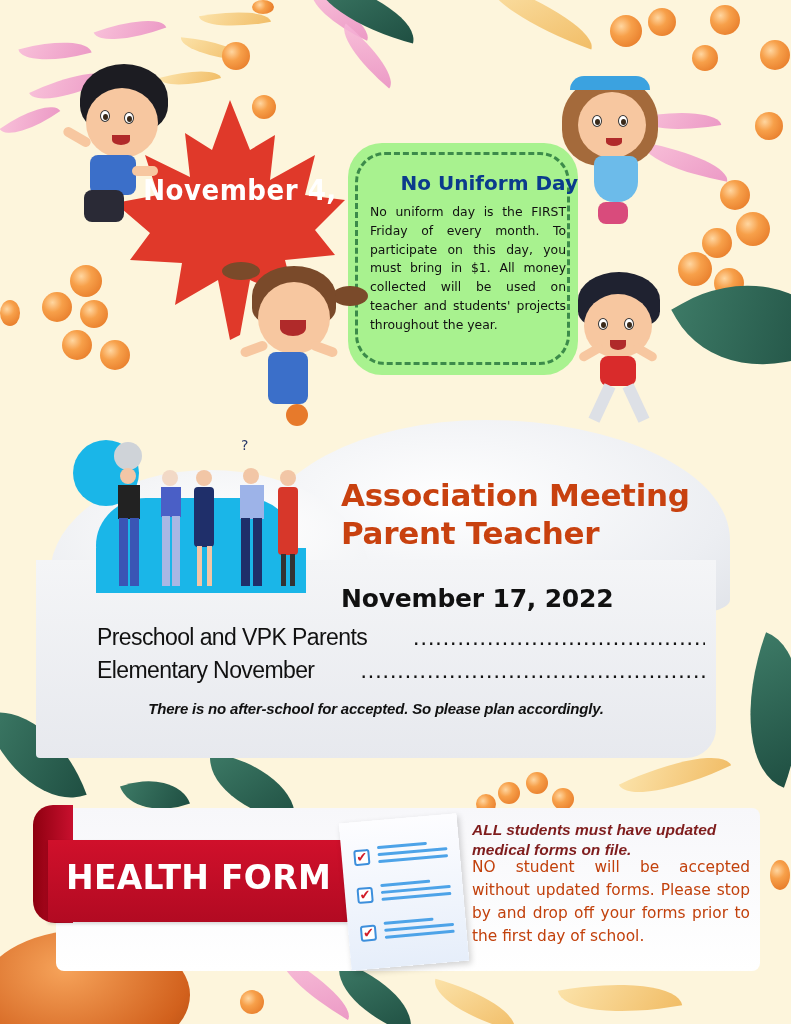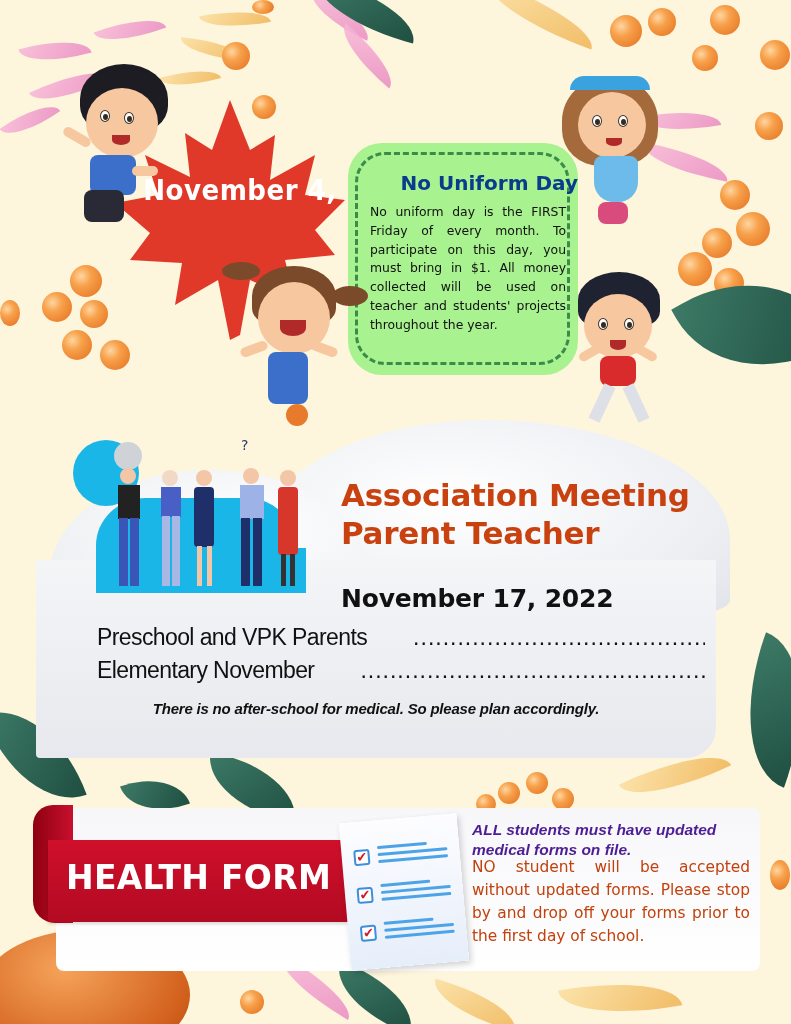--- a/index.html
+++ b/index.html
@@ -142,21 +142,21 @@
   }
   .check-row { position: absolute; left: 12px; width: 96px; height: 26px; }
   .check-box {
     position: absolute; left: 0; top: 4px; width: 16px; height: 16px;
     border: 2px solid #3d8fdc; border-radius: 3px; background: #fff;
     color: #d21d28; font-size: 13px; line-height: 12px; text-align: center; font-weight: bold;
   }
   .check-line { position: absolute; left: 24px; height: 3px; background: #4da3e8; border-radius: 2px; }
   .health-head {
     position: absolute; left: 472px; top: 820px; width: 280px;
-    color: #4c1d95; font-weight: bold; font-style: italic; font-size: 15.5px; line-height: 20px;
+    color: #7f1d1d; font-weight: bold; font-style: italic; font-size: 15.5px; line-height: 20px;
     font-family: "Liberation Sans", sans-serif;
   }
   .health-body {
     position: absolute; left: 472px; top: 856px; width: 278px;
     color: #c2410c; font-size: 15.4px; line-height: 23px; text-align: justify;
   }
 </style>
 </head>
 <body>
 
@@ -327,21 +327,21 @@
 <div class="schedule">
   <div class="sched-row">
     <span class="sched-label">Preschool and VPK Parents</span>
     <span class="sched-dots"></span>
   </div>
   <div class="sched-row">
     <span class="sched-label">Elementary November</span>
     <span class="sched-dots"></span>
   </div>
 </div>
-<div class="pta-note">There is no after-school for medical. So please plan accordingly.</div>
+<div class="pta-note">There is no after-school for accepted. So please plan accordingly.</div>
 
 <div class="health-card"></div>
 <div class="ribbon-curl"></div>
 <div class="ribbon"></div>
 <div class="ribbon-text">HEALTH FORM</div>
 
 <div class="checklist">
   <div class="check-row" style="top:24px;">
     <div class="check-box">✔</div>
     <div class="check-line" style="top:2px;width:50px;"></div>

